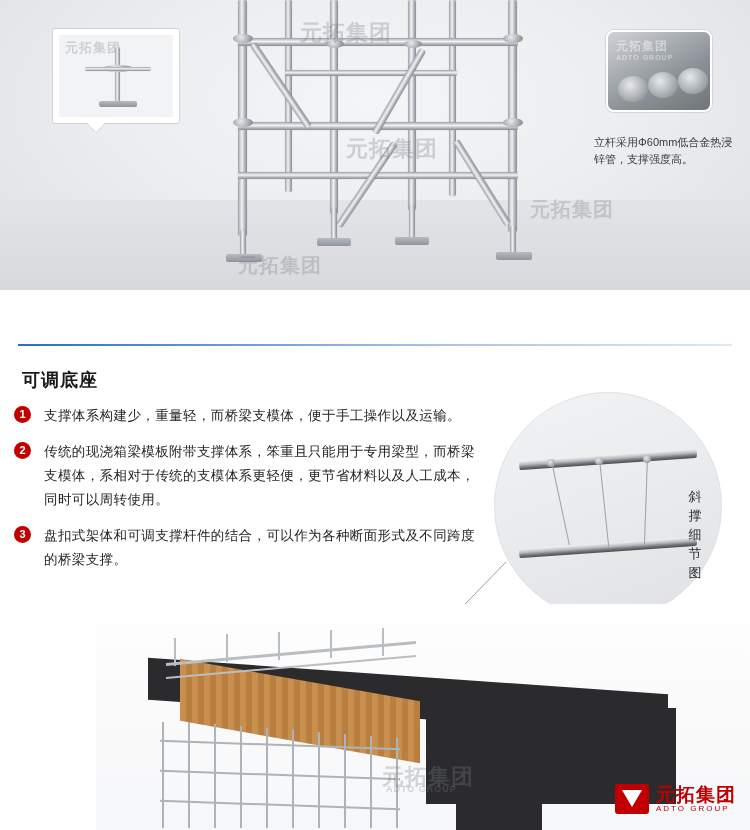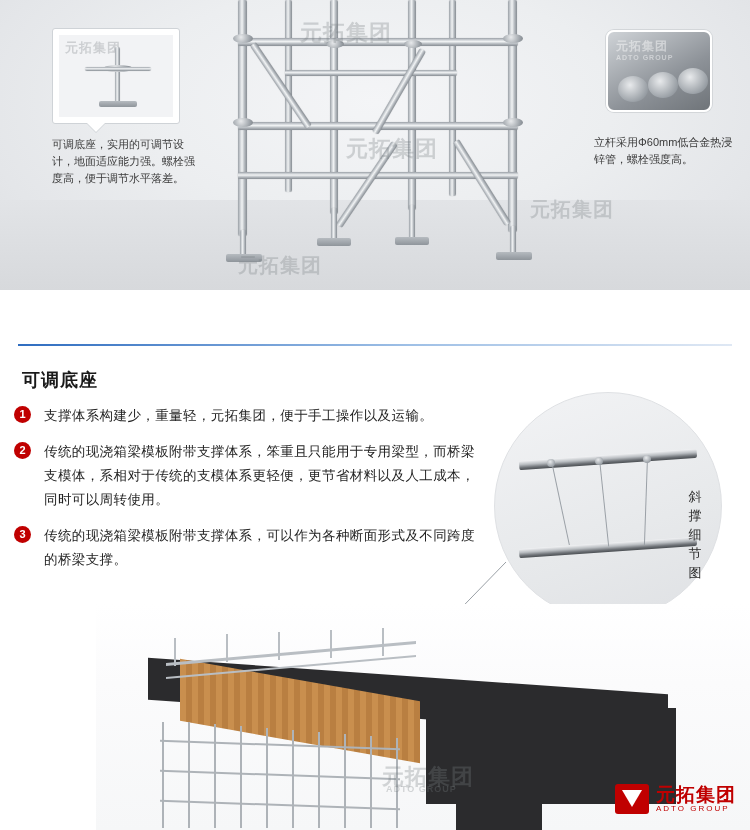--- a/index.html
+++ b/index.html
@@ -212,51 +212,50 @@
   <div class="bubble" style="left:52px; top:28px; width:128px; height:96px;">
     <div class="bubble-inner">
       <div class="wm dark" style="left:6px; top:4px; font-size:13px;">元拓集团</div>
       <div class="tube" style="left:56px; top:12px; width:5px; height:56px;"></div>
       <div class="disc" style="left:44px; top:30px; width:30px; height:7px;"></div>
       <div class="tube h" style="left:26px; top:32px; width:66px; height:4px;"></div>
       <div class="plate" style="left:40px; top:66px; width:38px; height:6px;"></div>
     </div>
   </div>
 
-  <div class="note" style="left:52px; top:136px;">可调底座，实用的可调节设计，地面适应能力强。螺栓强度高，便于调节水平落差。</div>
 
   <div class="circle-photo" style="left:606px; top:30px; width:106px; height:82px; border-radius:8px;">
     <div class="wm" style="left:8px; top:6px; font-size:12px;">元拓集团</div>
     <div class="wm" style="left:8px; top:22px; font-size:7px;">ADTO GROUP</div>
     <div class="disc" style="left:10px; top:44px; width:30px; height:26px;"></div>
     <div class="disc" style="left:40px; top:40px; width:30px; height:26px;"></div>
     <div class="disc" style="left:70px; top:36px; width:30px; height:26px;"></div>
   </div>
 
-  <div class="note" style="left:594px; top:134px; width:140px;">立杆采用Φ60mm低合金热浸锌管，螺栓强度高。</div>
+  <div class="note" style="left:594px; top:134px; width:140px;">立杆采用Φ60mm低合金热浸锌管，支撑强度高。</div>
 </div>
 
 <div class="sec-title-wrap">
   <div class="sec-underline"></div>
 </div>
 
 <div class="prod-adv">可调底座</div>
 
 <div class="bullets">
   <div class="bullet">
     <div class="bnum">1</div>
-    <div class="btext">支撑体系构建少，重量轻，元拓集团，便于手工操作以及运输。</div>
+    <div class="btext">支撑体系构建少，重量轻，而桥梁支模体，便于手工操作以及运输。</div>
   </div>
   <div class="bullet">
     <div class="bnum">2</div>
     <div class="btext">传统的现浇箱梁模板附带支撑体系，笨重且只能用于专用梁型，而桥梁支模体，系相对于传统的支模体系更轻便，更节省材料以及人工成本，同时可以周转使用。</div>
   </div>
   <div class="bullet">
     <div class="bnum">3</div>
-    <div class="btext">传统的现浇箱梁模板附带支撑体系，可以作为各种断面形式及不同跨度的桥梁支撑。</div>
+    <div class="btext">盘扣式架体和可调支撑杆件的结合，可以作为各种断面形式及不同跨度的桥梁支撑。</div>
   </div>
 </div>
 
 <div class="detail-circle">
   <div class="beam" style="left:24px; top:62px; width:178px; transform:rotate(-4deg);"></div>
   <div class="beam" style="left:24px; top:150px; width:178px; transform:rotate(-4deg);"></div>
   <div class="wire" style="left:56px; top:68px; height:86px; transform:rotate(-12deg);"></div>
   <div class="wire" style="left:104px; top:66px; height:88px; transform:rotate(-6deg);"></div>
   <div class="wire" style="left:152px; top:64px; height:88px; transform:rotate(2deg);"></div>
   <div class="disc" style="left:52px; top:66px; width:8px; height:8px;"></div>

